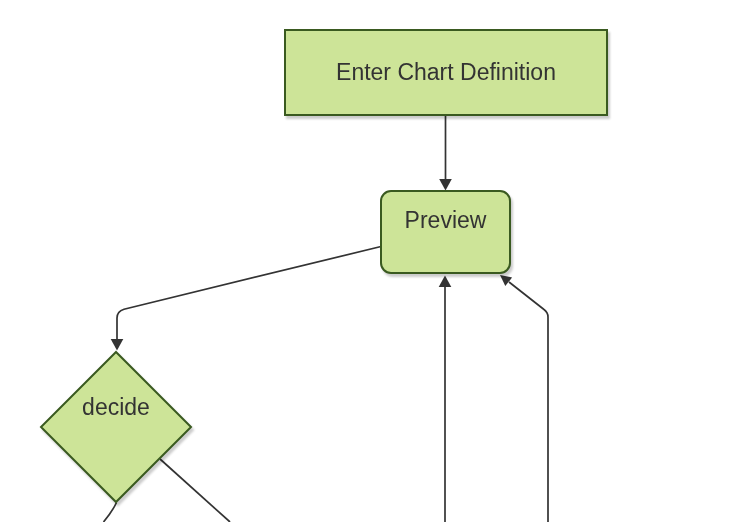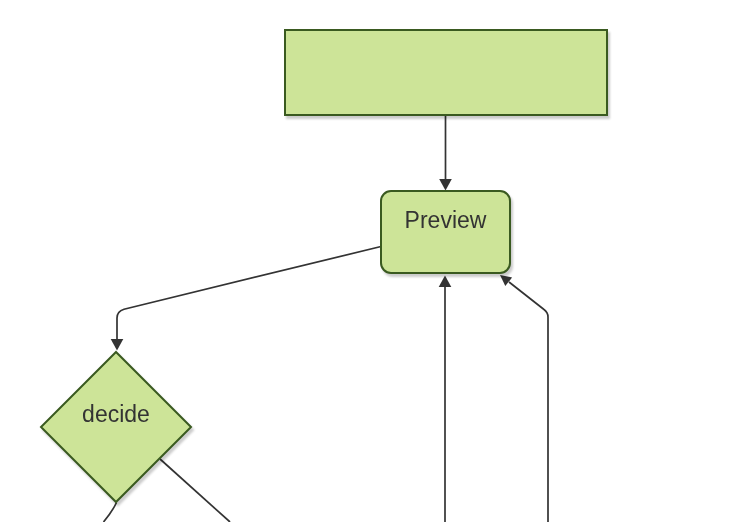--- a/index.html
+++ b/index.html
@@ -74,17 +74,18 @@
 
       <path class="edge" d="M160 459 L230 522"></path>
     </g>
     <g class="nodes">
       <rect class="node-shape" x="285" y="30" width="322" height="85"></rect>
       <rect class="node-shape" x="381" y="191" width="129" height="82" rx="10" ry="10"></rect>
       <polygon class="node-shape" points="116,352 191,427 116,502 41,427"></polygon>
     </g>
   </svg>
 
+  <div class="label" style="left:285px; top:30px; width:322px; height:85px;">Enter Chart Definition</div>
 
   <div class="label" style="left:381px; top:191px; width:129px; height:60px;">Preview</div>
 
-  <div class="label" style="left:41px; top:340px; width:150px; height:150px;">decide</div>
+  <div class="label" style="left:41px; top:333px; width:150px; height:150px;">decide</div>
 </div>
 
 </body></html>

